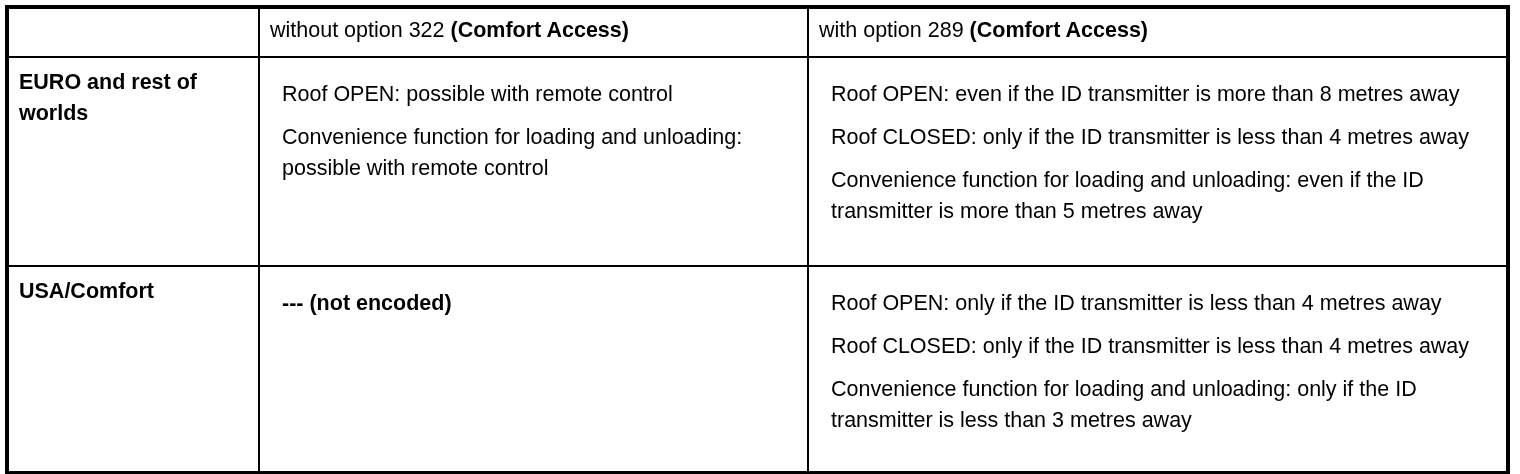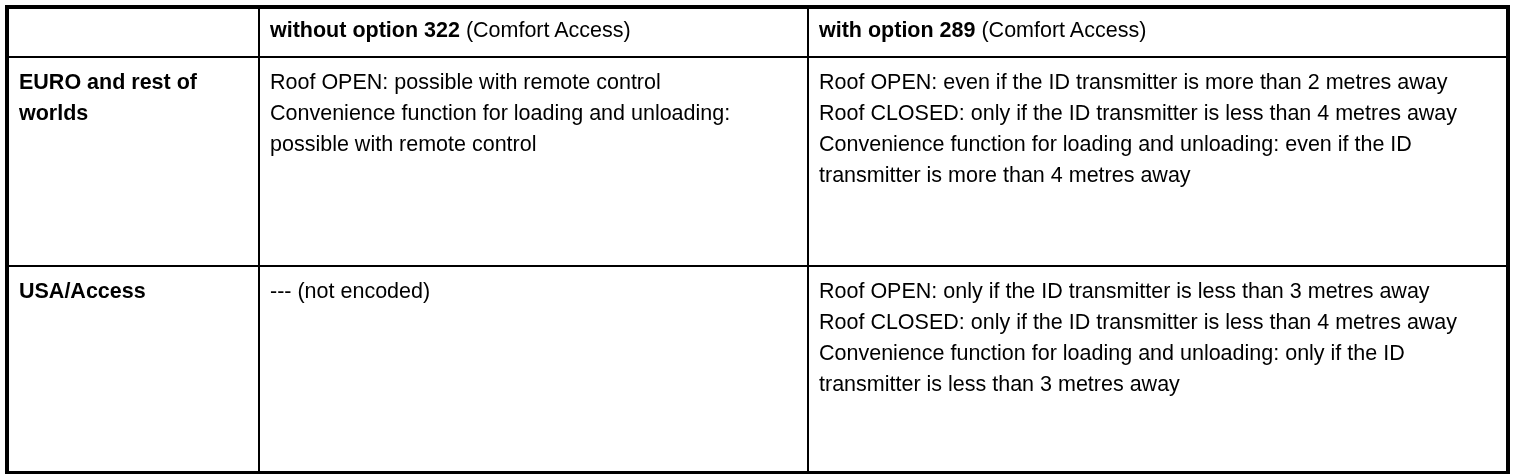--- a/index.html
+++ b/index.html
@@ -53,42 +53,42 @@
   .header-row td {
     padding-top: 6px;
     padding-bottom: 7px;
     height: 34px;
   }
   .header-row td.region-blank {
     padding: 0;
   }
 
   .hdr-strong {
-    font-weight: bold;
+    font-weight: normal;
   }
   .hdr-normal {
-    font-weight: normal;
+    font-weight: bold;
   }
 
   
   .row-euro td { height: 188px; }
   .row-usa  td { height: 185px; }
 
   .region-label {
     font-weight: bold;
     margin-top: 8px;
   }
 
   .cell-para {
-    margin: 0;
+    margin: 12px;
     padding: 0;
   }
 
   .muted-dash {
-    font-weight: normal;
+    font-weight: bold;
   }
 </style>
 </head>
 <body>
 
 <div class="page">
 
   <table class="doc-table">
     <colgroup>
       <col class="c-region">
@@ -107,33 +107,33 @@
         </td>
       </tr>
 
       <tr class="row-euro">
         <td class="region-label">EURO and rest of worlds</td>
         <td>
           <p class="cell-para">Roof OPEN: possible with remote control</p>
           <p class="cell-para">Convenience function for loading and unloading: possible with remote control</p>
         </td>
         <td>
-          <p class="cell-para">Roof OPEN: even if the ID transmitter is more than 2 metres away</p>
+          <p class="cell-para">Roof OPEN: even if the ID transmitter is more than 8 metres away</p>
           <p class="cell-para">Roof CLOSED: only if the ID transmitter is less than 4 metres away</p>
-          <p class="cell-para">Convenience function for loading and unloading: even if the ID transmitter is more than 4 metres away</p>
+          <p class="cell-para">Convenience function for loading and unloading: even if the ID transmitter is more than 5 metres away</p>
         </td>
       </tr>
 
       <tr class="row-usa">
-        <td class="region-label">USA/Access</td>
+        <td class="region-label">USA/Comfort</td>
         <td>
           <p class="cell-para muted-dash">--- (not encoded)</p>
         </td>
         <td>
-          <p class="cell-para">Roof OPEN: only if the ID transmitter is less than 3 metres away</p>
+          <p class="cell-para">Roof OPEN: only if the ID transmitter is less than 4 metres away</p>
           <p class="cell-para">Roof CLOSED: only if the ID transmitter is less than 4 metres away</p>
           <p class="cell-para">Convenience function for loading and unloading: only if the ID transmitter is less than 3 metres away</p>
         </td>
       </tr>
 
     </tbody>
   </table>
 
 </div>
 

